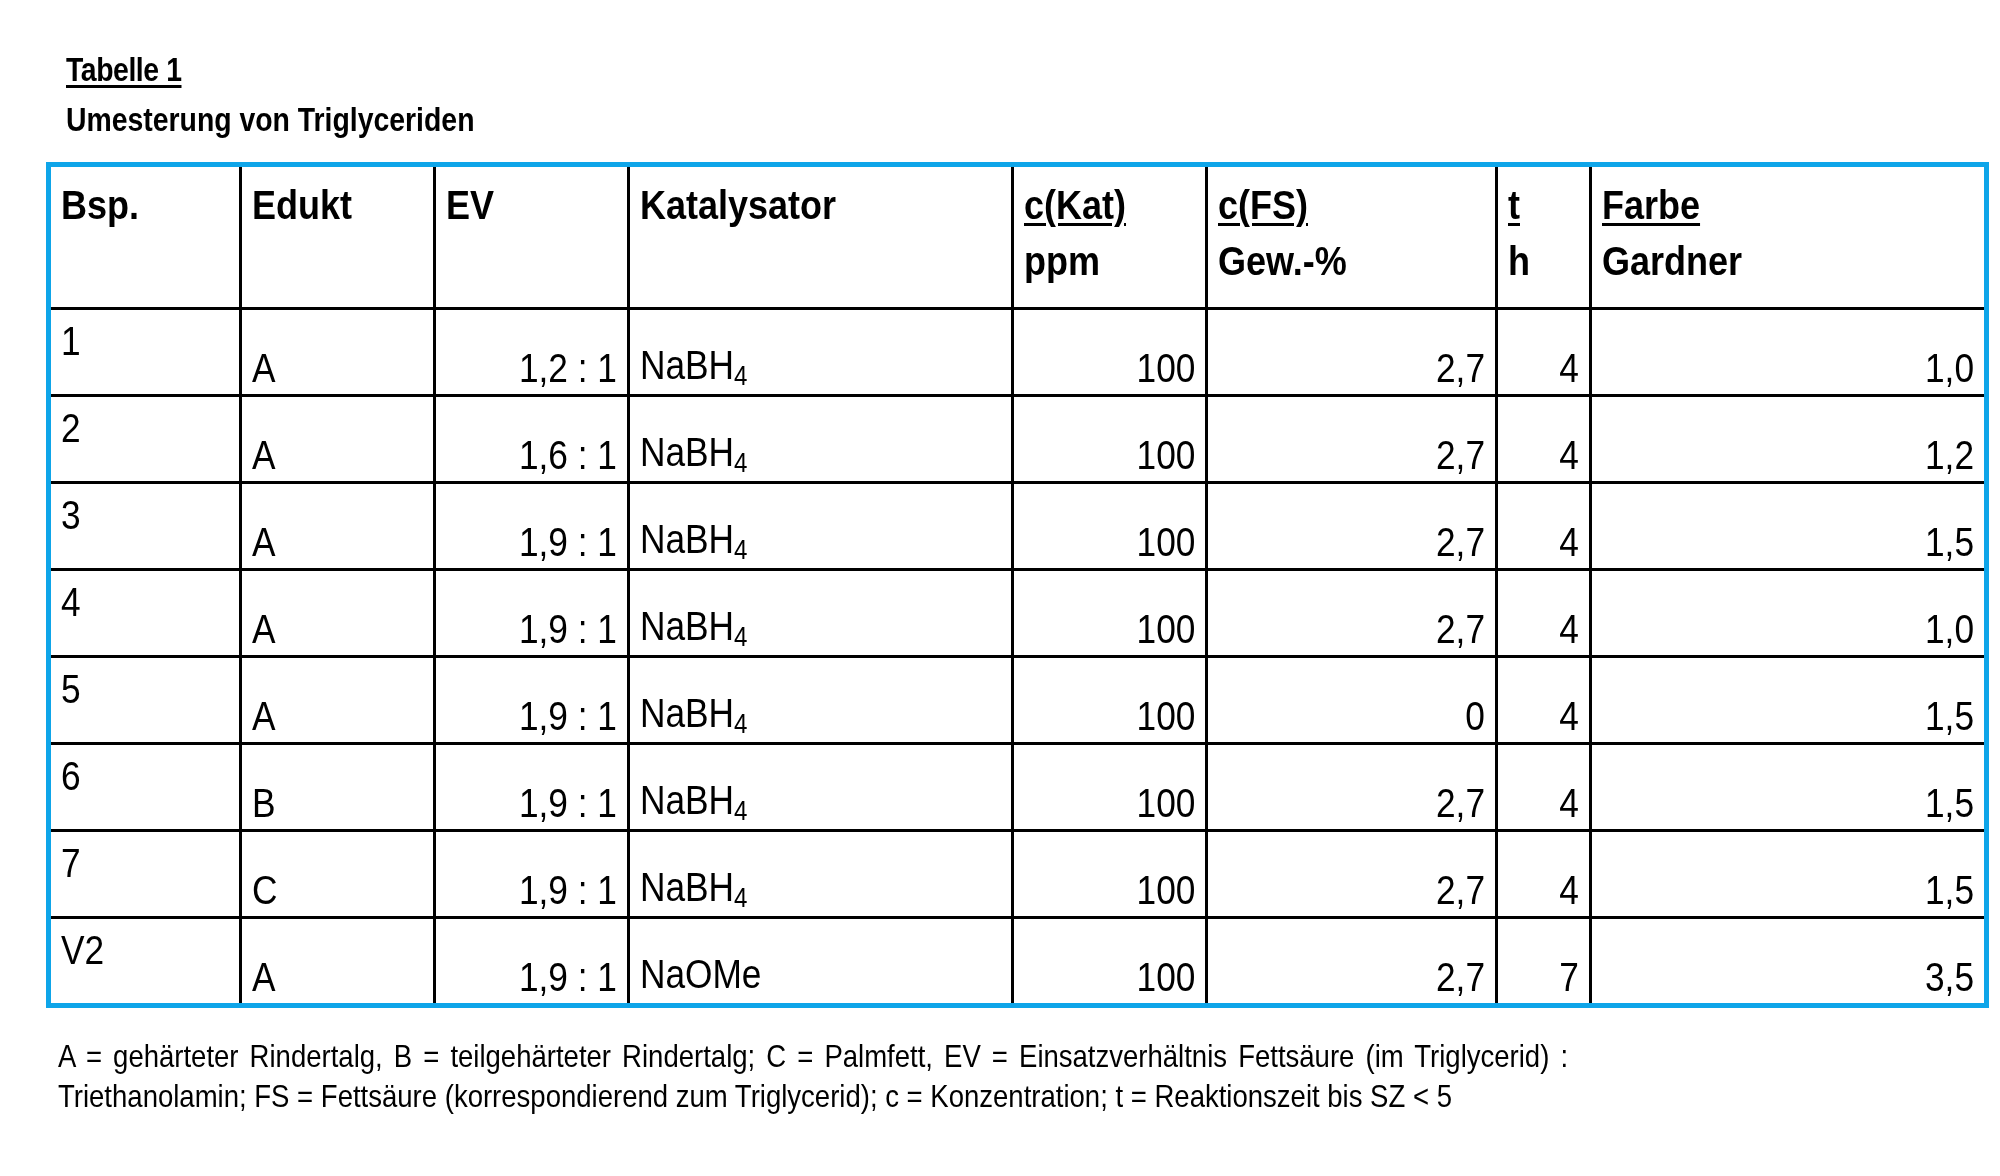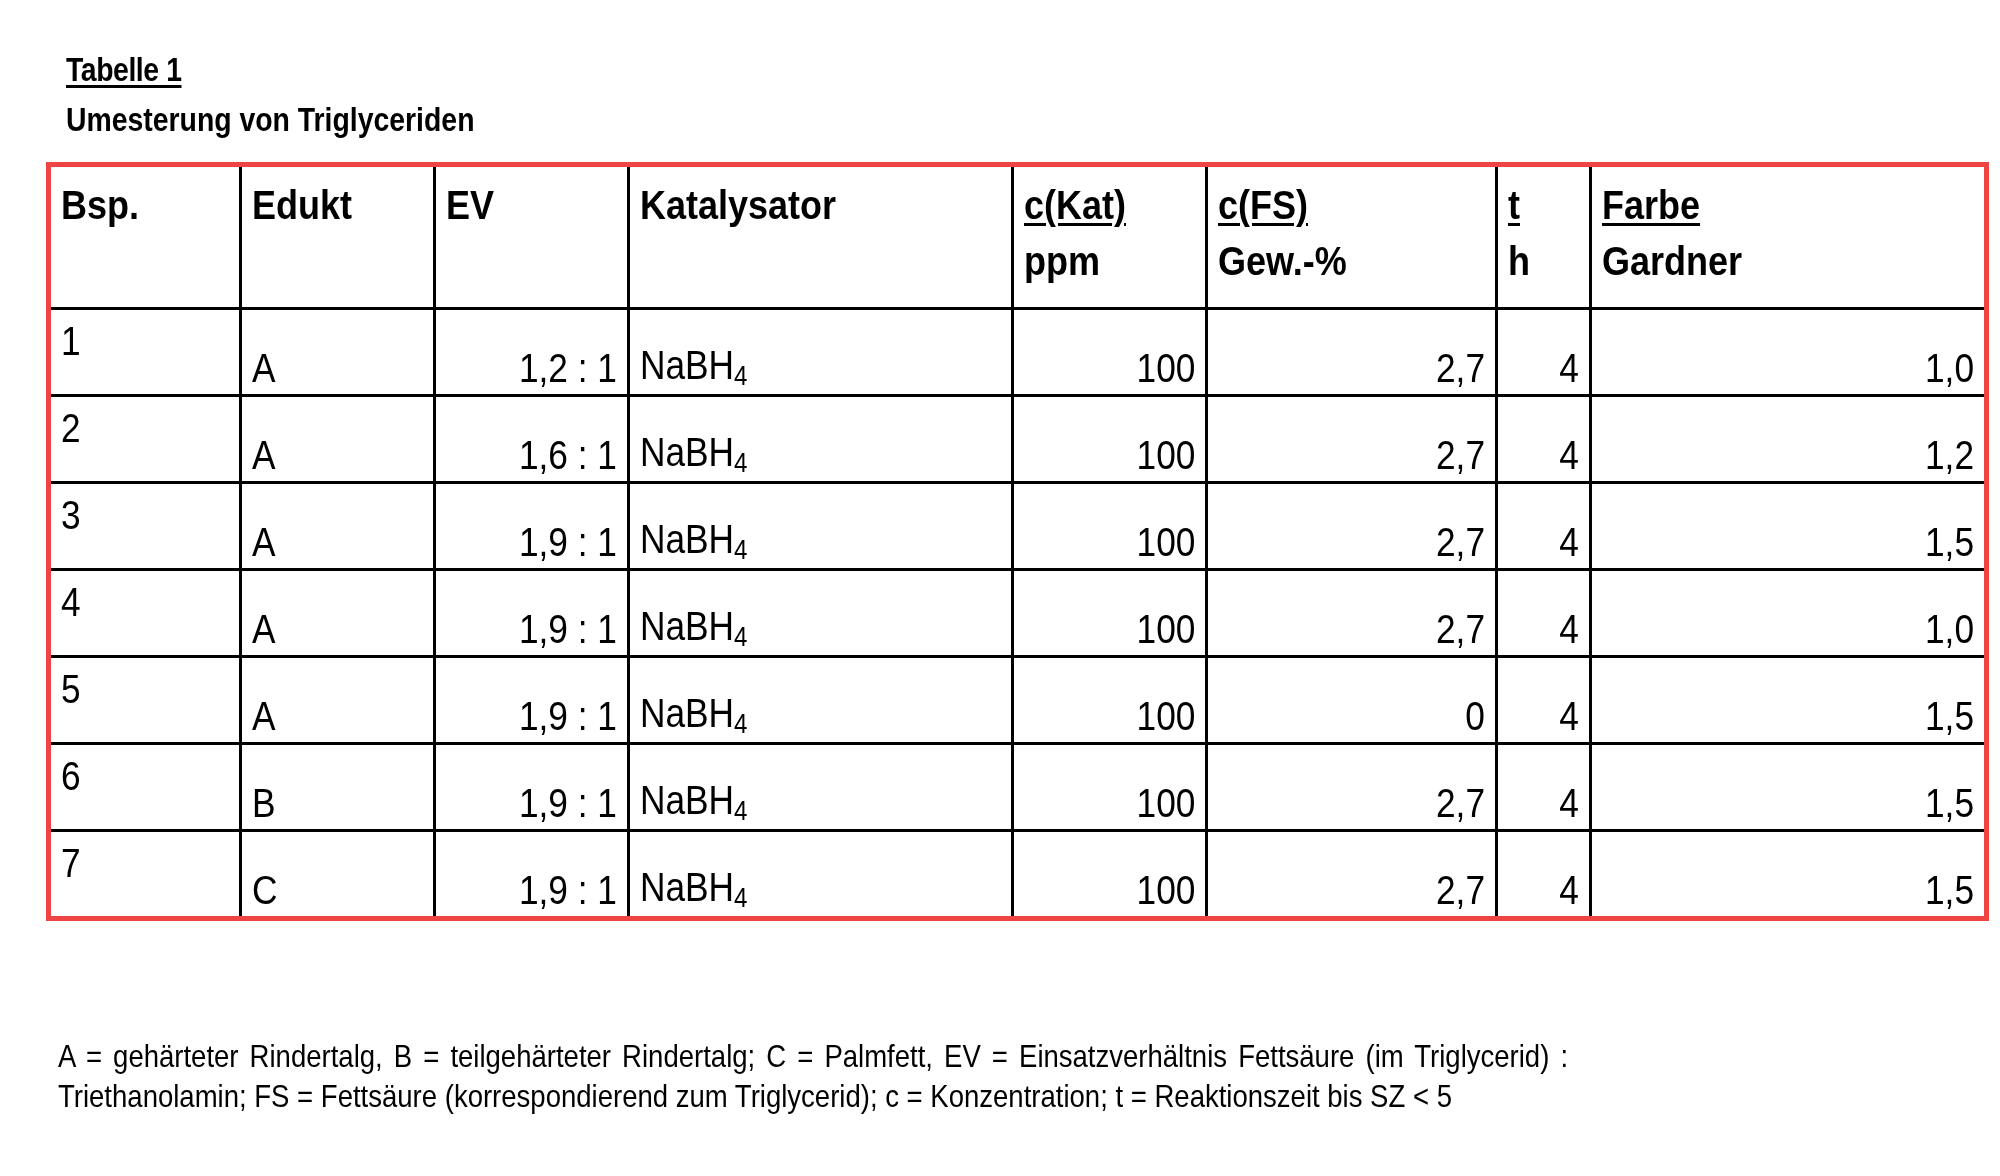--- a/index.html
+++ b/index.html
@@ -43,21 +43,21 @@
       transform-origin: left top;
       display: block;
       white-space: nowrap;
     }
 
     table.data-table {
       position: absolute;
       left: 46px;
       top: 162px;
       border-collapse: collapse;
-      border: 5px solid #ef4444;
+      border: 5px solid #0ea5e9;
       table-layout: fixed;
       width: 1938px;
     }
     .data-table td, .data-table th {
       border: 3px solid #000;
       padding: 0 10px;
       font-family: "Liberation Sans", sans-serif;
       overflow: hidden;
       white-space: nowrap;
     }
@@ -209,19 +209,29 @@
     <tr>
       <td class="left first"><span class="cell-inner">7</span></td>
       <td class="left"><span class="cell-inner">C</span></td>
       <td class="right"><span class="cell-inner">1,9 : 1</span></td>
       <td class="left"><span class="cell-inner"><span>NaBH</span><span class="sub">4</span></span></td>
       <td class="right"><span class="cell-inner">100</span></td>
       <td class="right"><span class="cell-inner">2,7</span></td>
       <td class="right"><span class="cell-inner">4</span></td>
       <td class="right"><span class="cell-inner">1,5</span></td>
     </tr>
+    <tr>
+      <td class="left first"><span class="cell-inner">V2</span></td>
+      <td class="left"><span class="cell-inner">A</span></td>
+      <td class="right"><span class="cell-inner">1,9 : 1</span></td>
+      <td class="left"><span class="cell-inner"><span>NaOMe</span><span class="sub"></span></span></td>
+      <td class="right"><span class="cell-inner">100</span></td>
+      <td class="right"><span class="cell-inner">2,7</span></td>
+      <td class="right"><span class="cell-inner">7</span></td>
+      <td class="right"><span class="cell-inner">3,5</span></td>
+    </tr>
   </tbody>
 </table>
 
 <div class="footnote">
   <div>A = gehärteter Rindertalg, B = teilgehärteter Rindertalg; C = Palmfett, EV = Einsatzverhältnis Fettsäure (im Triglycerid) :</div>
   <div class="line2">Triethanolamin; FS = Fettsäure (korrespondierend zum Triglycerid); c = Konzentration; t = Reaktionszeit bis SZ &lt; 5</div>
 </div>
 
 </body></html>

